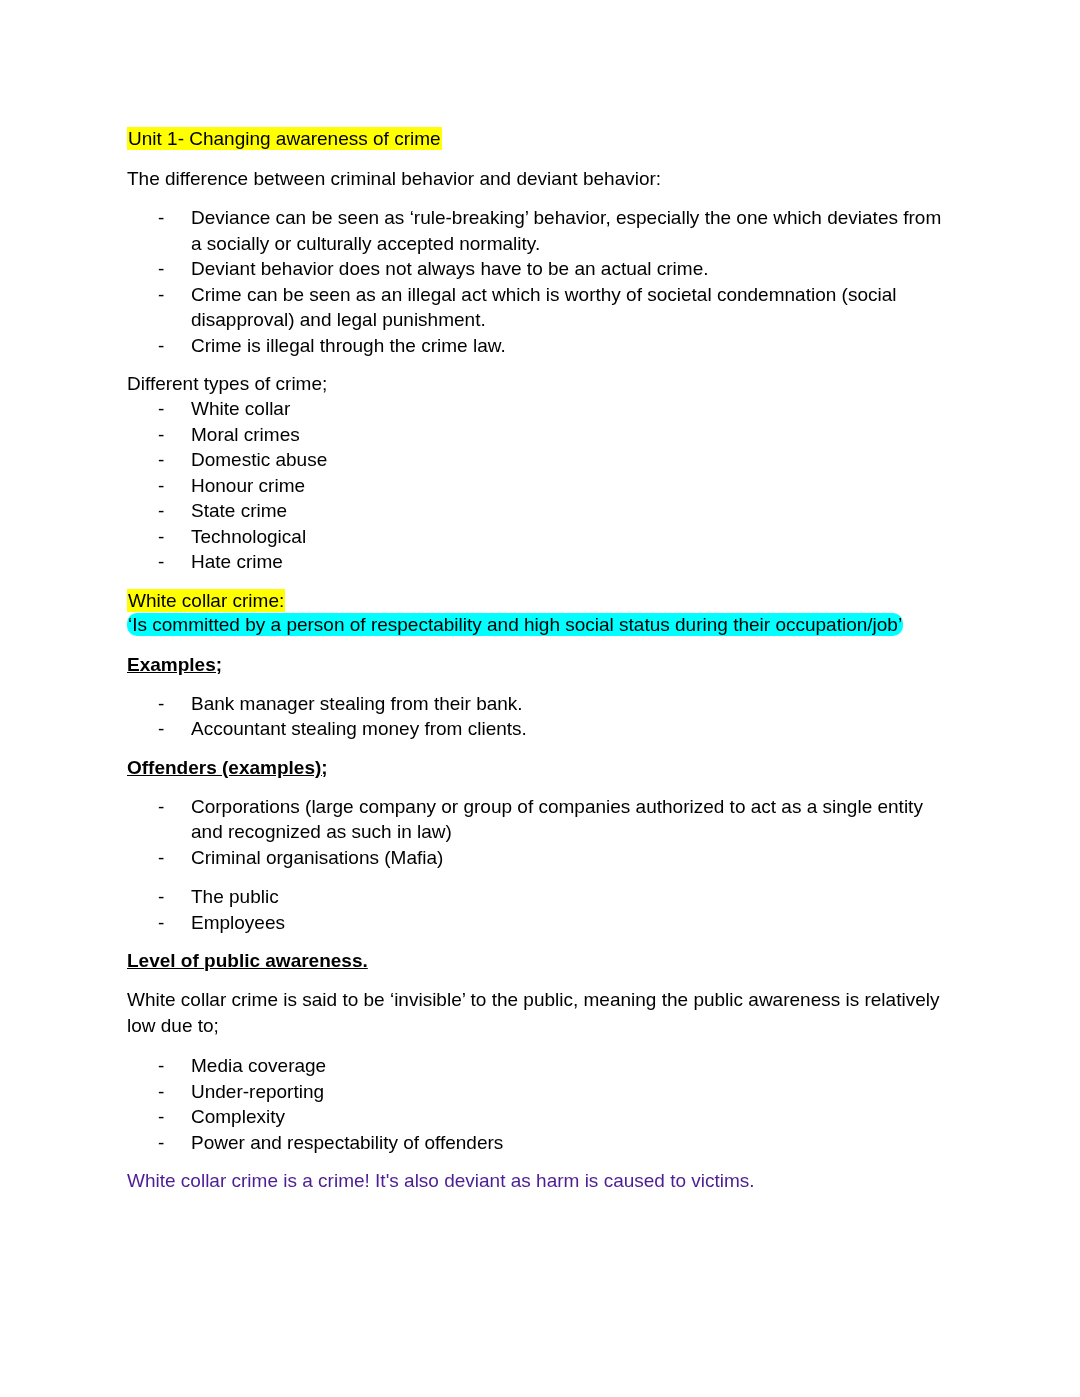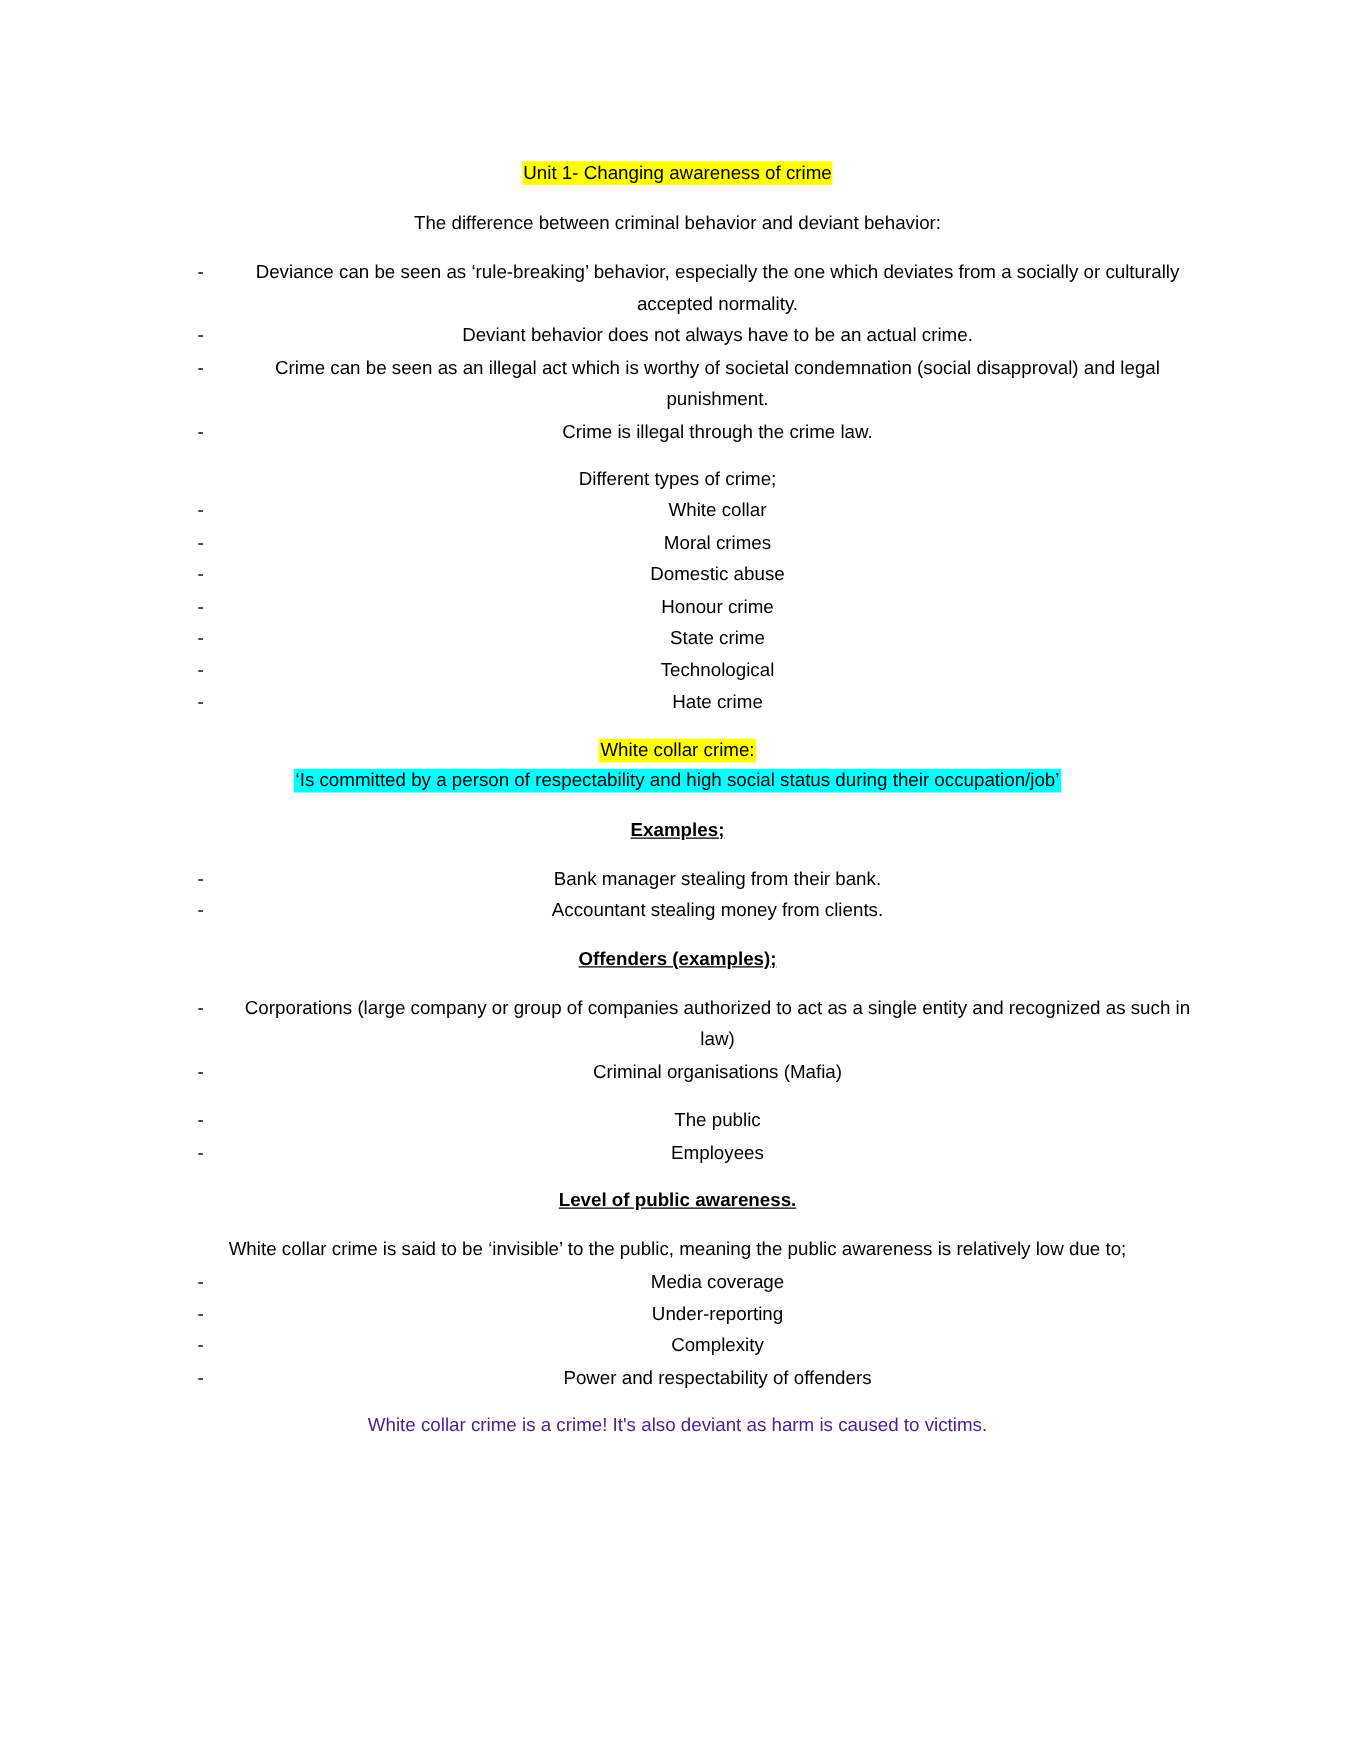--- a/index.html
+++ b/index.html
@@ -1,21 +1,21 @@
 <!DOCTYPE html>
 <html><head>
 <meta charset="utf-8">
 <style>
   html, body { margin: 0; padding: 0; background: #ffffff; }
   body { width: 1080px; height: 1397px; position: relative; overflow: hidden;
          font-family: "Liberation Sans", sans-serif; color: #000; }
-  .page { position: absolute; left: 127px; top: 127px; width: 830px; font-size: 15px; text-align: center; }
+  .page { position: absolute; left: 127px; top: 127px; width: 830px; font-size: 19px; }
   .p { margin: 0; line-height: 24px; }
   .hl-yellow { background: #ffff00; padding: 1px 1px; }
-  .hl-cyan { background: #00ffff; padding: 1px 1px; }
+  .hl-cyan { background: #00ffff; padding: 1px 1px; border-radius: 10px; }
   .u { text-decoration: underline; font-weight: bold; }
   .red { color: #4c1d95; }
   .list { list-style: none; margin: 0; padding: 0; }
   .list li { position: relative; padding-left: 64px; line-height: 25.5px; }
   .list li .dash { position: absolute; left: 31px; top: 0; }
 </style>
 </head>
 <body>
 
 <div class="page">
@@ -54,21 +54,21 @@
     <li><span class="dash">-</span><span>Corporations (large company or group of companies authorized to act as a single entity and recognized as such in law)</span></li>
     <li><span class="dash">-</span><span>Criminal organisations (Mafia)</span></li>
   </ul>
 
   <ul class="list" style="margin-bottom:14px">
     <li><span class="dash">-</span><span>The public</span></li>
     <li><span class="dash">-</span><span>Employees</span></li>
   </ul>
 
   <p class="p u" style="margin-bottom:14px">Level of public awareness.</p>
-  <p class="p" style="line-height:26px">White collar crime is said to be ‘invisible’ to the public, meaning the public awareness is relatively low due to;</p>
+  <p class="p" style="margin-bottom:14px;line-height:26px">White collar crime is said to be ‘invisible’ to the public, meaning the public awareness is relatively low due to;</p>
   <ul class="list" style="margin-bottom:14px">
     <li><span class="dash">-</span><span>Media coverage</span></li>
     <li><span class="dash">-</span><span>Under-reporting</span></li>
     <li><span class="dash">-</span><span>Complexity</span></li>
     <li><span class="dash">-</span><span>Power and respectability of offenders</span></li>
   </ul>
 
   <p class="p red">White collar crime is a crime! It's also deviant as harm is caused to victims.</p>
 </div>
 

